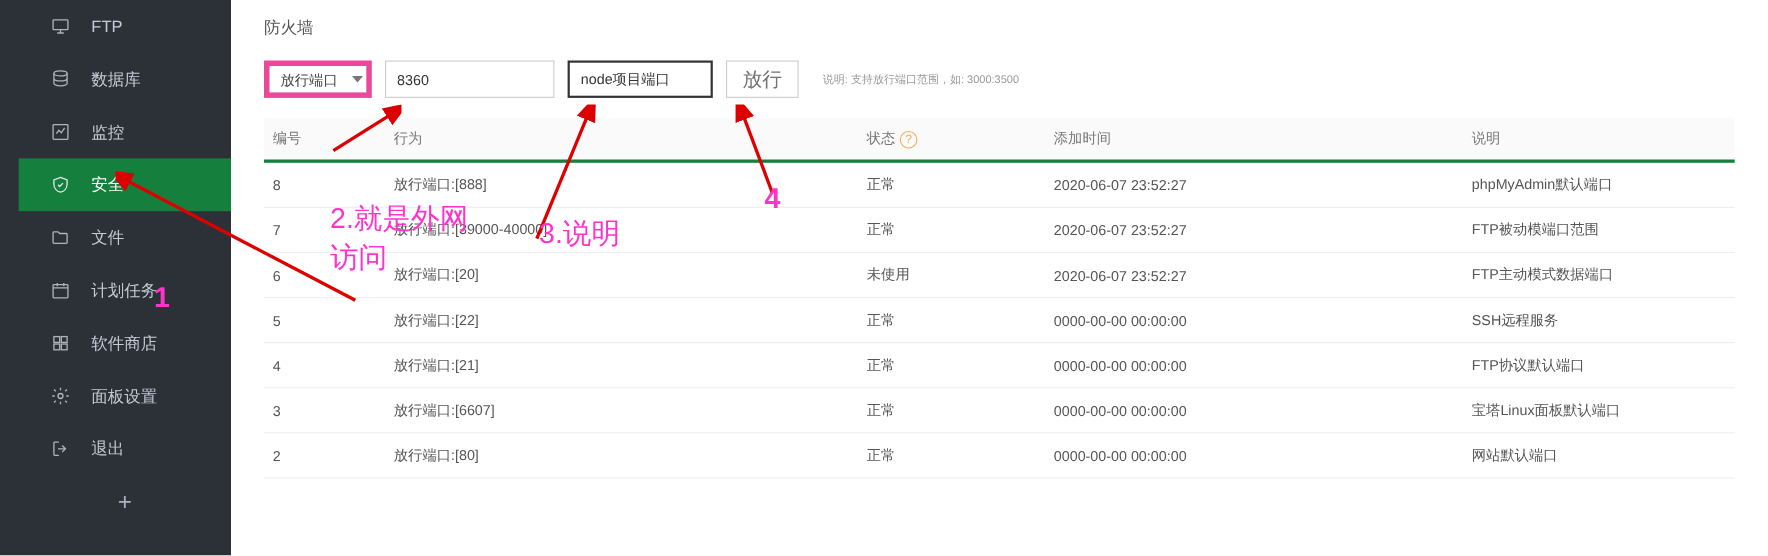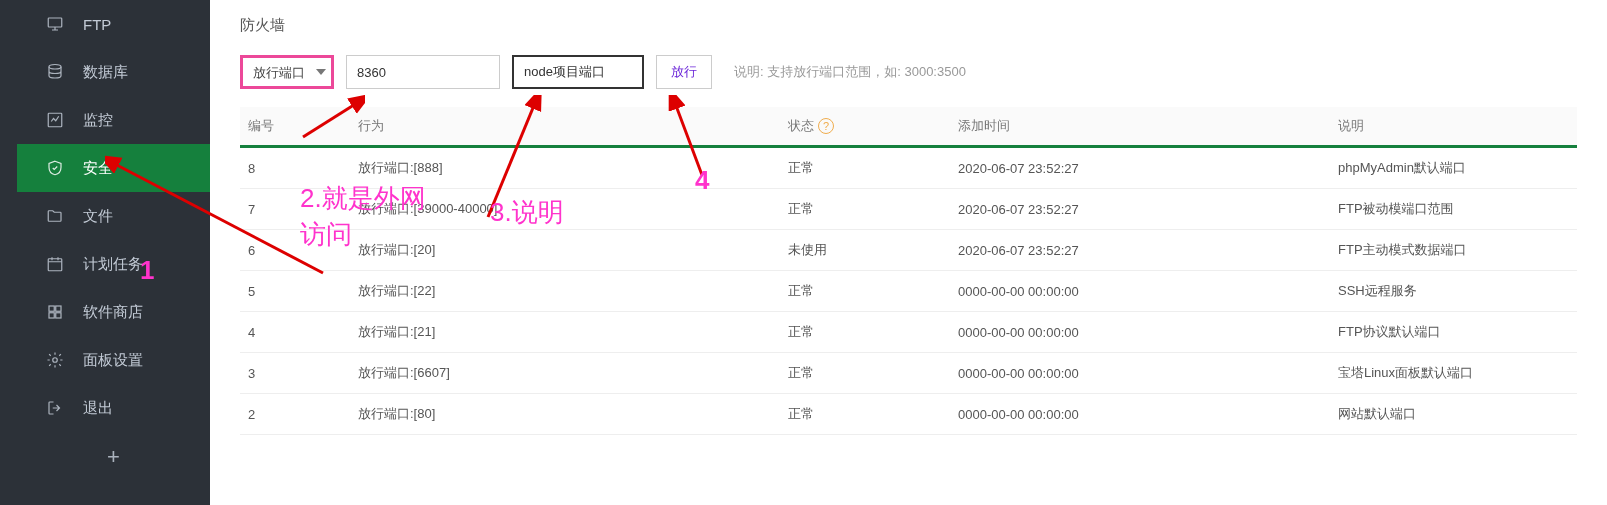--- a/index.html
+++ b/index.html
@@ -7,26 +7,26 @@
     .layout { display: flex; width: 1607px; height: 505px; overflow: hidden; position: relative; }
     .sidebar { width: 210px; background: #2c3138; color: #c3cbd6; flex-shrink: 0; display: flex; flex-direction: column; padding-left: 17px; }
     .sidebar-item { display: flex; align-items: center; gap: 18px; padding: 14px 0 14px 28px; cursor: pointer; font-size: 15px; color: #c3cbd6; }
     .sidebar-item.active { background: #15803d; color: #fff; align-items: flex-end; }
     .sidebar-item .icon { width: 20px; height: 20px; display: flex; align-items: center; justify-content: center; opacity: .85; }
     .sidebar-plus { text-align: center; padding: 12px 0; color: #aab2bd; font-size: 22px; cursor: pointer; }
     .main { flex: 1; padding: 0 30px; position: relative; }
     .page-title { font-size: 15px; color: #555; padding: 16px 0 20px 0; }
     .toolbar { display: flex; align-items: center; gap: 12px; margin-bottom: 18px; }
     .select-wrap { position: relative; }
-    select.port-select { height: 34px; border: 3px solid #ec4899; background: #fff; padding: 0 26px 0 10px; font-size: 13px; color: #444; appearance: none; min-width: 92px; cursor: pointer; }
+    select.port-select { height: 34px; border: 5px solid #ec4899; background: #fff; padding: 0 26px 0 10px; font-size: 13px; color: #444; appearance: none; min-width: 92px; cursor: pointer; }
     .select-wrap::after { content: ""; position: absolute; right: 8px; top: 50%; transform: translateY(-50%); border-left: 5px solid transparent; border-right: 5px solid transparent; border-top: 6px solid #777; pointer-events: none; }
     input.port-input { height: 34px; border: 1px solid #ccc; padding: 0 10px; font-size: 13px; color: #333; width: 154px; }
     input.desc-input { height: 34px; border: 2px solid #333; padding: 0 10px; font-size: 13px; color: #333; width: 132px; }
-    button.open-btn { height: 34px; border: 1px solid #ccc; background: #fff; padding: 0 14px; font-size: 13px; color: #6d28d9; cursor: pointer; }
-    .hint { font-size: 13px; color: #999; margin-left: 10px; text-align: right; }
+    button.open-btn { height: 34px; border: 1px solid #ccc; background: #fff; padding: 0 14px; font-size: 18px; color: #737373; cursor: pointer; }
+    .hint { font-size: 10px; color: #999; margin-left: 10px; text-align: right; }
     table.rules { width: 100%; border-collapse: collapse; }
     table.rules thead th { text-align: left; font-weight: normal; color: #777; border-bottom: 3px solid #15803d; padding: 10px 8px; font-size: 13px; background: #fafafa; }
     table.rules tbody td { border-bottom: 1px solid #eee; padding: 11px 8px; font-size: 13px; color: #555; }
     .help-icon { display: inline-block; width: 16px; height: 16px; border: 1px solid #f0ad4e; color: #f0ad4e; border-radius: 50%; font-size: 11px; line-height: 14px; text-align: center; margin-left: 4px; }
     
     .anno { position: absolute; pointer-events: none; font-size: 26px; font-family: "SimHei", sans-serif; }
     .anno-num { color: #ff33cc; font-weight: bold; }
     .anno-magenta { color: #ff33cc; }
     svg.arrow { position: absolute; pointer-events: none; }
   </style>

